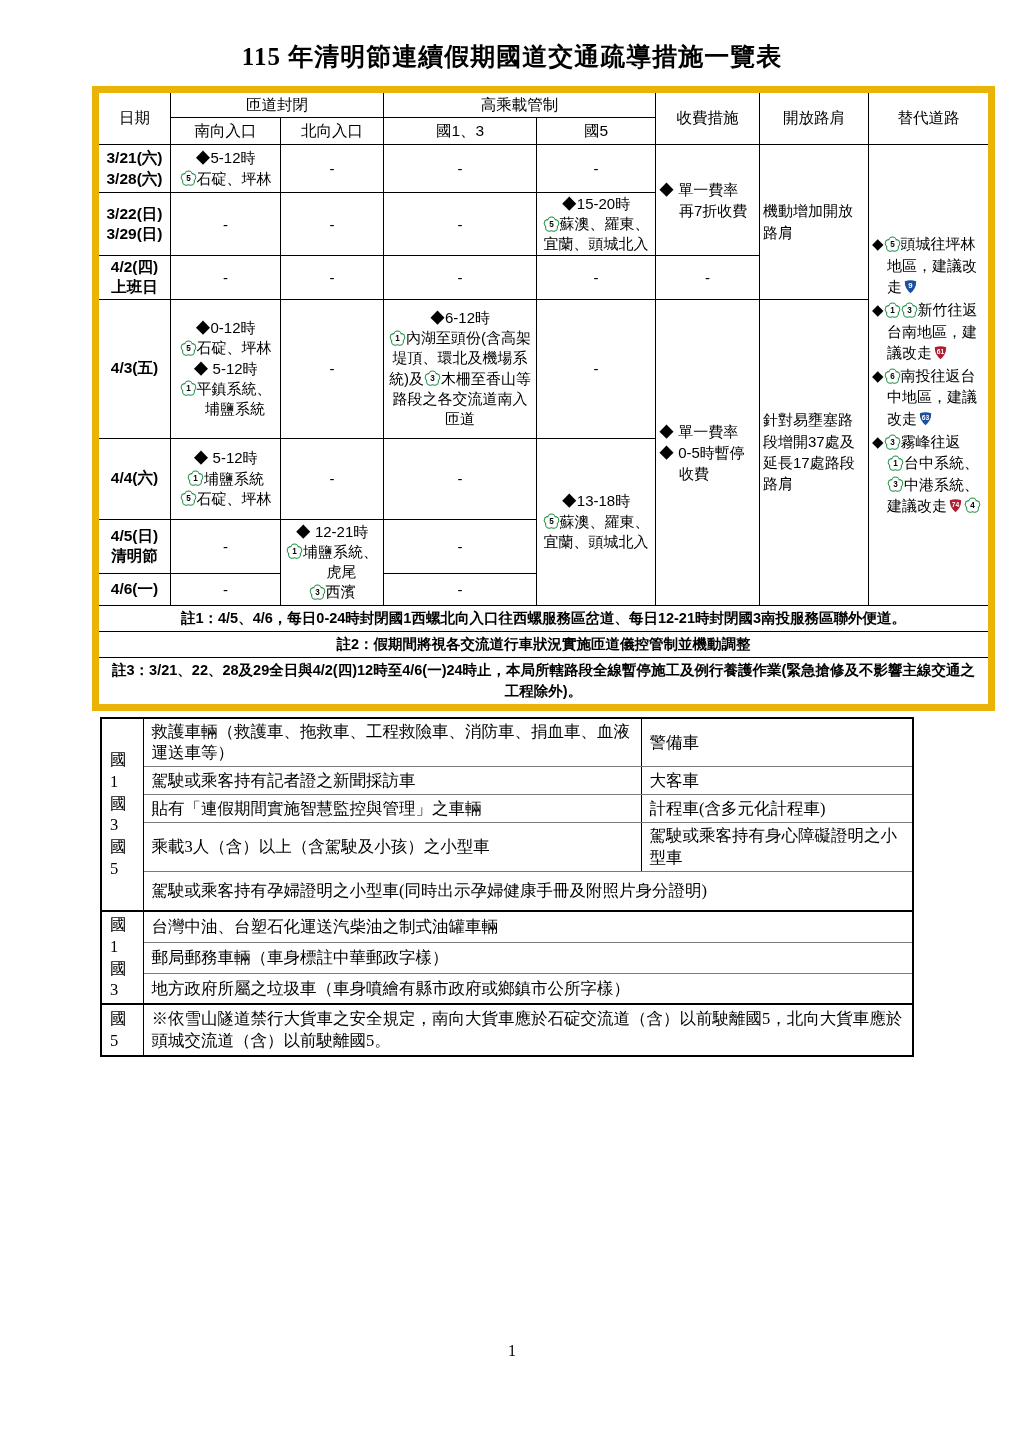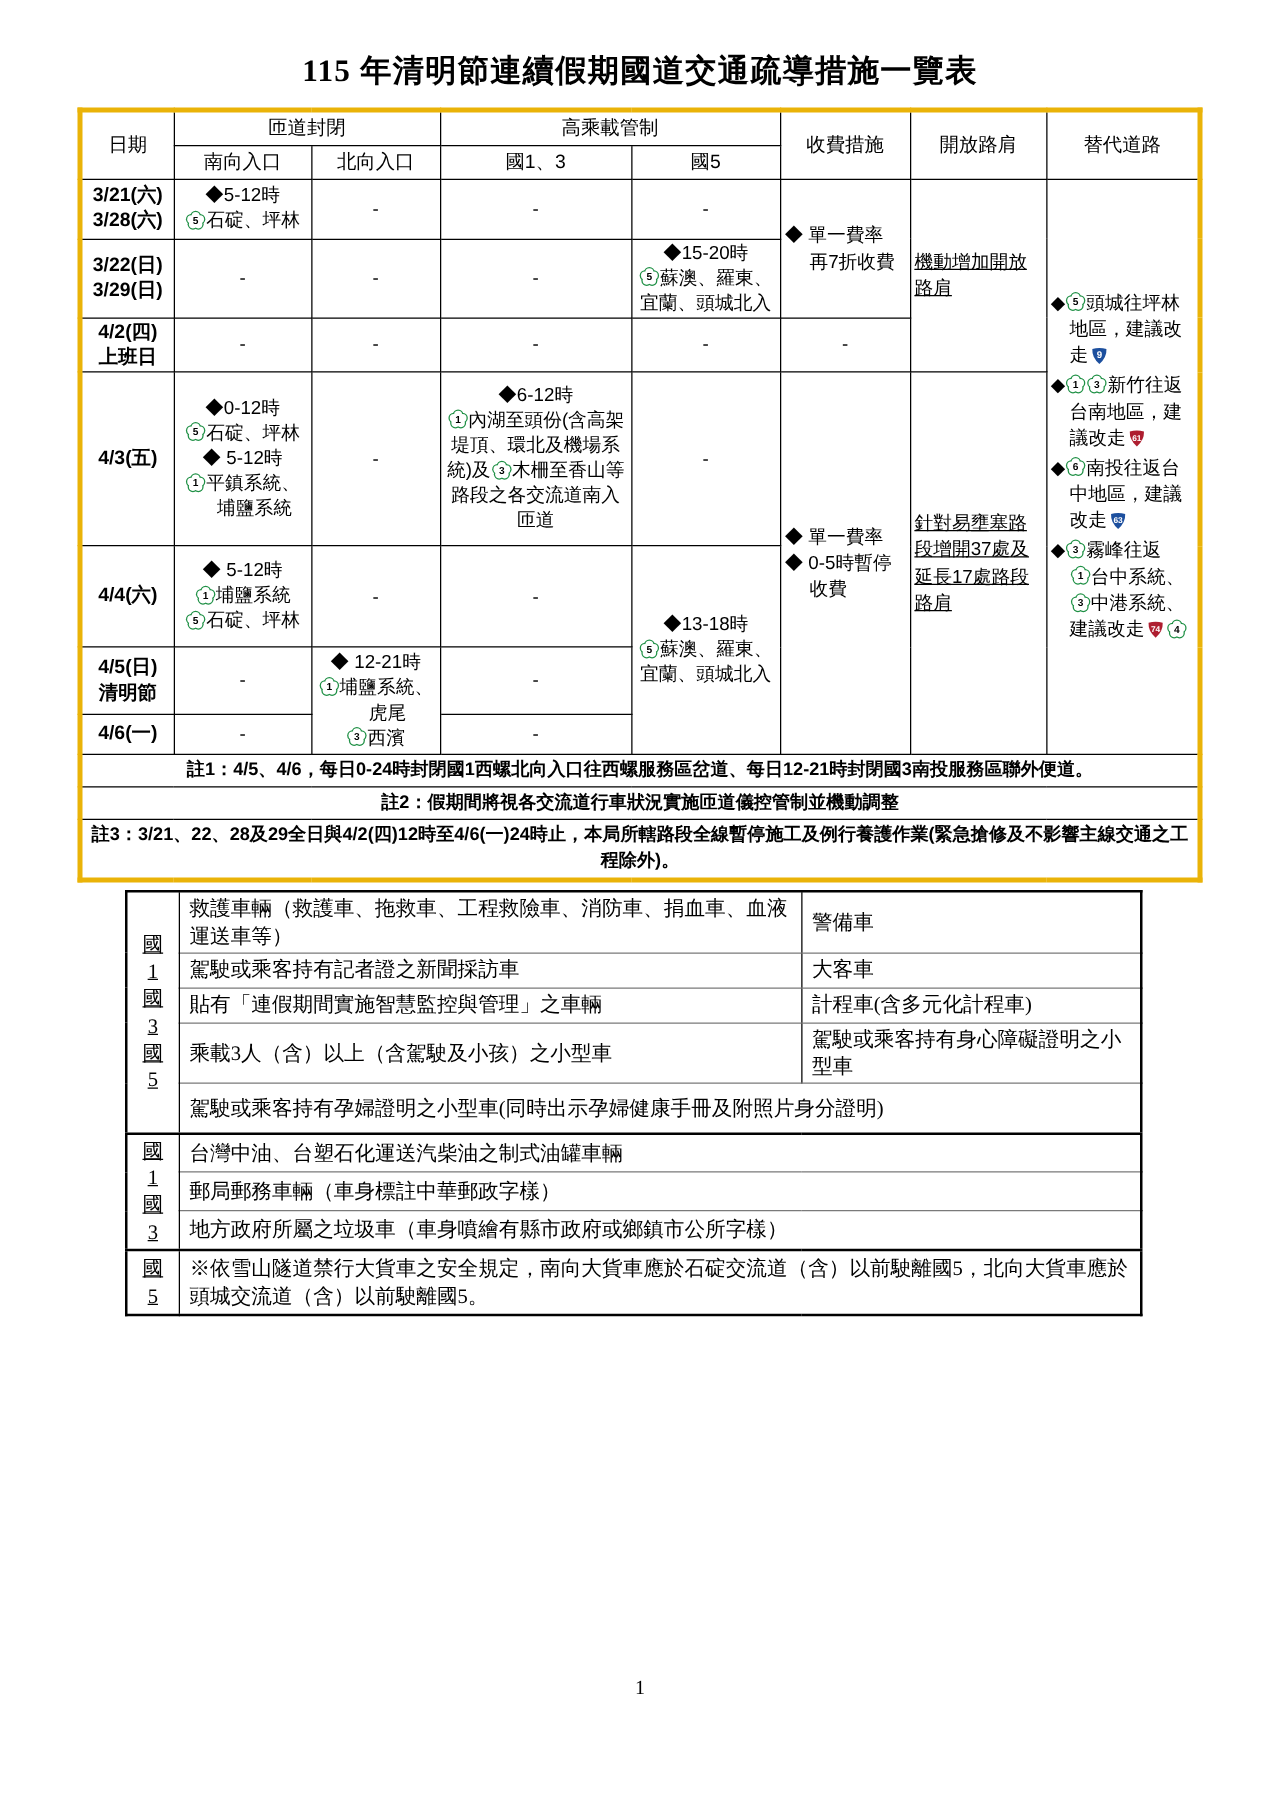--- a/index.html
+++ b/index.html
@@ -2,48 +2,48 @@
 <html><head>
 <meta charset="utf-8">
 <style>
   html,body{margin:0;padding:0;background:#fff;}
   body{width:1024px;height:1448px;position:relative;overflow:hidden;
        font-family:"Liberation Sans",sans-serif;color:#000;}
   .page{width:1024px;}
   .doc-title{padding-top:40px;text-align:center;font-family:"Liberation Serif",serif;
              font-weight:bold;font-size:25px;letter-spacing:1px;}
   
-  table.main{border-collapse:collapse;table-layout:fixed;margin:13px 0 0 62px;
-             width:897px;border:4px solid #eab308;}
+  table.main{border-collapse:collapse;table-layout:fixed;margin:13px 0 0 92px;
+             width:897px;border:7px solid #eab308;}
   table.main td,table.main th{border:1.5px solid #000;vertical-align:middle;
              overflow:hidden;padding:1px 3px;}
   table.main th{font-weight:normal;font-size:15.5px;text-align:center;}
   .date-cell{font-weight:bold;text-align:center;white-space:pre-line;
              font-size:15.5px;line-height:1.3;}
   .dash{text-align:center;font-size:15px;}
   .cell{font-size:15px;line-height:1.34;text-align:center;padding:2px 2px 2px 5px;}
   .cell .ln{padding:0;}
   .toll-cell{font-size:15px;line-height:1.4;padding-left:9px;}
-  .shoulder-cell{font-size:15px;line-height:1.42;padding:2px 4px 2px 6px;text-decoration:underline;}
+  .shoulder-cell{font-size:15px;line-height:1.42;padding:2px 4px 2px 6px;}
   .alt-cell{font-size:15px;line-height:1.42;padding:2px 2px 2px 5px;}
   .alt-item{padding-left:15px;text-indent:-15px;margin:2px 0;}
   tr.noterow td{font-size:14.5px;line-height:1.45;text-align:center;padding:2px 6px;font-weight:bold;}
   svg.icon{vertical-align:-3.5px;}
   
   .bnotes{margin:14px 0 0 58px;width:908px;font-family:"Liberation Serif",serif;
           font-size:17.5px;line-height:1.48;}
   .bnote{padding-left:66px;text-indent:-66px;margin:2px 0;}
   
   table.vt{border-collapse:collapse;table-layout:fixed;margin:6px 0 0 100px;width:812px;
            border:2.5px solid #000;font-family:"Liberation Serif",serif;font-size:16.5px;}
   table.vt td{border:1px solid #7a7a7a;border-left:1.5px solid #000;
            border-right:1.5px solid #000;padding:2px 8px;vertical-align:middle;
            line-height:1.32;}
   table.vt tr.gtop td{border-top:2.5px solid #000;}
-  td.vlabel{text-align:center;white-space:pre-line;line-height:1.75;padding:2px 2px;text-decoration:underline;}
+  td.vlabel{text-align:left;white-space:pre-line;line-height:1.75;padding:2px 2px;}
   .note4-wrap{margin:8px 0 0 58px;width:908px;font-family:"Liberation Serif",serif;
           font-size:17.5px;line-height:1.48;}
   .page-number{position:absolute;top:1342px;left:0;width:1024px;text-align:center;
           font-family:"Liberation Serif",serif;font-size:16px;}
 </style>
 </head>
 <body>
 
 <div class="page">
 

